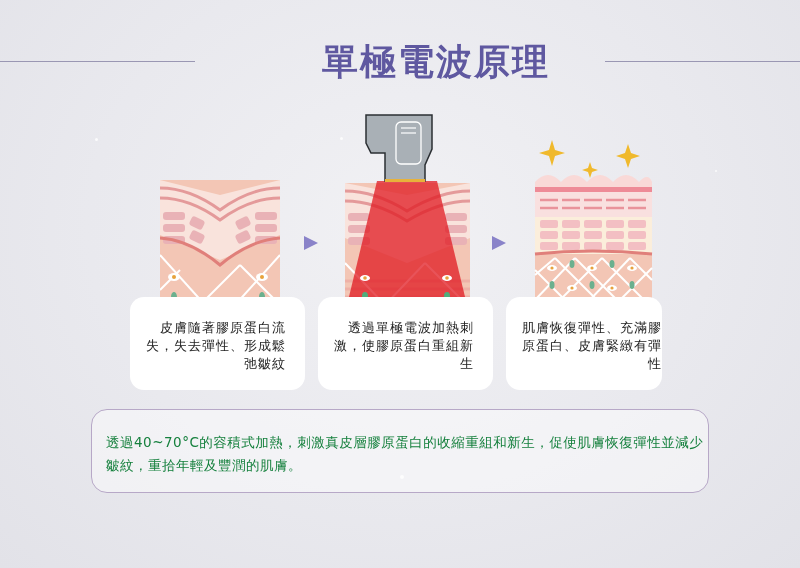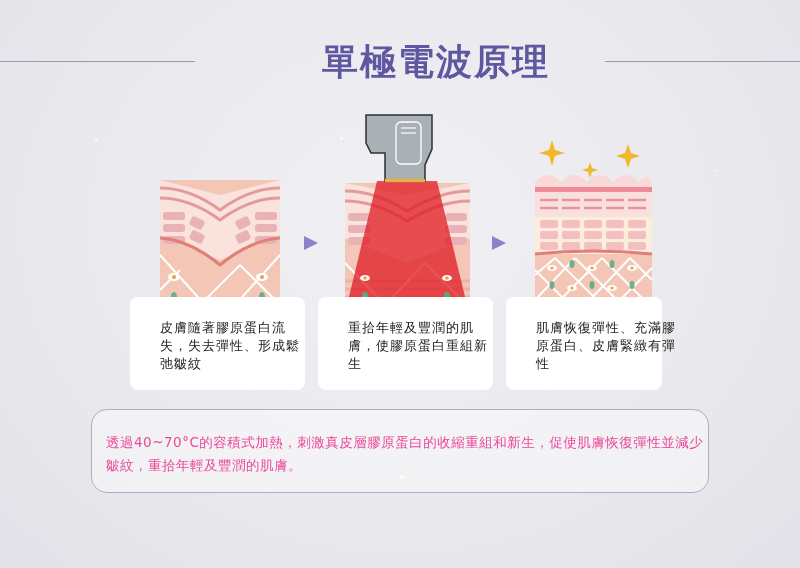--- a/index.html
+++ b/index.html
@@ -10,33 +10,33 @@
     background: radial-gradient(ellipse at 50% 40%, #f1f1f4 0%, #e9e9ee 55%, #e2e2e8 100%);
   }
   .sparkle-bg { position:absolute; border-radius:50%; background:#fff; opacity:.8; }
   .title-line { position:absolute; top:61px; height:1px; background:#9a97b3; }
   .title {
     position:absolute; top:38px; left:0; width:800px; text-align:center;
     font-size:36px; font-weight:bold; color:#5f58a0; letter-spacing:2px;margin-left:36px;
   }
   .illus { position:absolute; }
   .card {
-    position:absolute; top:297px; height:93px; background:#fff; border-radius:8px;
-    padding:22px 0 0 30px; font-size:13px; line-height:18px; color:#222; letter-spacing:1px;
+    position:absolute; top:297px; height:93px; background:#fff; border-radius:14px;
+    padding:22px 0 0 16px; font-size:13px; line-height:18px; color:#222; letter-spacing:1px;text-align:right;
   }
   .card .txt { width:140px; }
   .arrow { position:absolute; width:0; height:0;
     border-top:7px solid transparent; border-bottom:7px solid transparent;
     border-left:14px solid #8a83c9; }
   .summary {
     position:absolute; left:91px; top:409px; width:618px; height:84px;
     border:1px solid #b7a8c7; border-radius:16px;
     background:rgba(255,255,255,.45);
     padding:21px 0 0 14px;
-    font-size:13.5px; line-height:23px; color:#ec4899; letter-spacing:.5px;
+    font-size:13.5px; line-height:23px; color:#15803d; letter-spacing:.5px;
   }
 </style>
 </head>
 <body>
 
 <div class="sparkle-bg" style="left:95px;top:138px;width:3px;height:3px;"></div>
 <div class="sparkle-bg" style="left:340px;top:137px;width:3px;height:3px;"></div>
 <div class="sparkle-bg" style="left:715px;top:170px;width:2px;height:2px;"></div>
 <div class="sparkle-bg" style="left:400px;top:475px;width:4px;height:4px;"></div>
 
@@ -188,21 +188,21 @@
       <ellipse cx="102" cy="145" rx="2.5" ry="4"></ellipse>
     <ellipse cx="42" cy="162" rx="2.5" ry="4"></ellipse>
       <ellipse cx="82" cy="162" rx="2.5" ry="4"></ellipse>
   </g>
 </svg>
 
 <div class="card" style="left:130px;width:175px;">
   <div class="txt">皮膚隨著膠原蛋白流失，失去彈性、形成鬆弛皺紋</div>
 </div>
 <div class="card" style="left:318px;width:175px;">
-  <div class="txt">重拾年輕及豐潤的肌膚，使膠原蛋白重組新生</div>
+  <div class="txt">透過單極電波加熱刺激，使膠原蛋白重組新生</div>
 </div>
 <div class="card" style="left:506px;width:156px;">
   <div class="txt">肌膚恢復彈性、充滿膠原蛋白、皮膚緊緻有彈性</div>
 </div>
 
 <div class="summary">
   <div style="width:600px;">透過40~70°C的容積式加熱，刺激真皮層膠原蛋白的收縮重組和新生，促使肌膚恢復彈性並減少皺紋，重拾年輕及豐潤的肌膚。</div>
 </div>
 
 </body></html>

